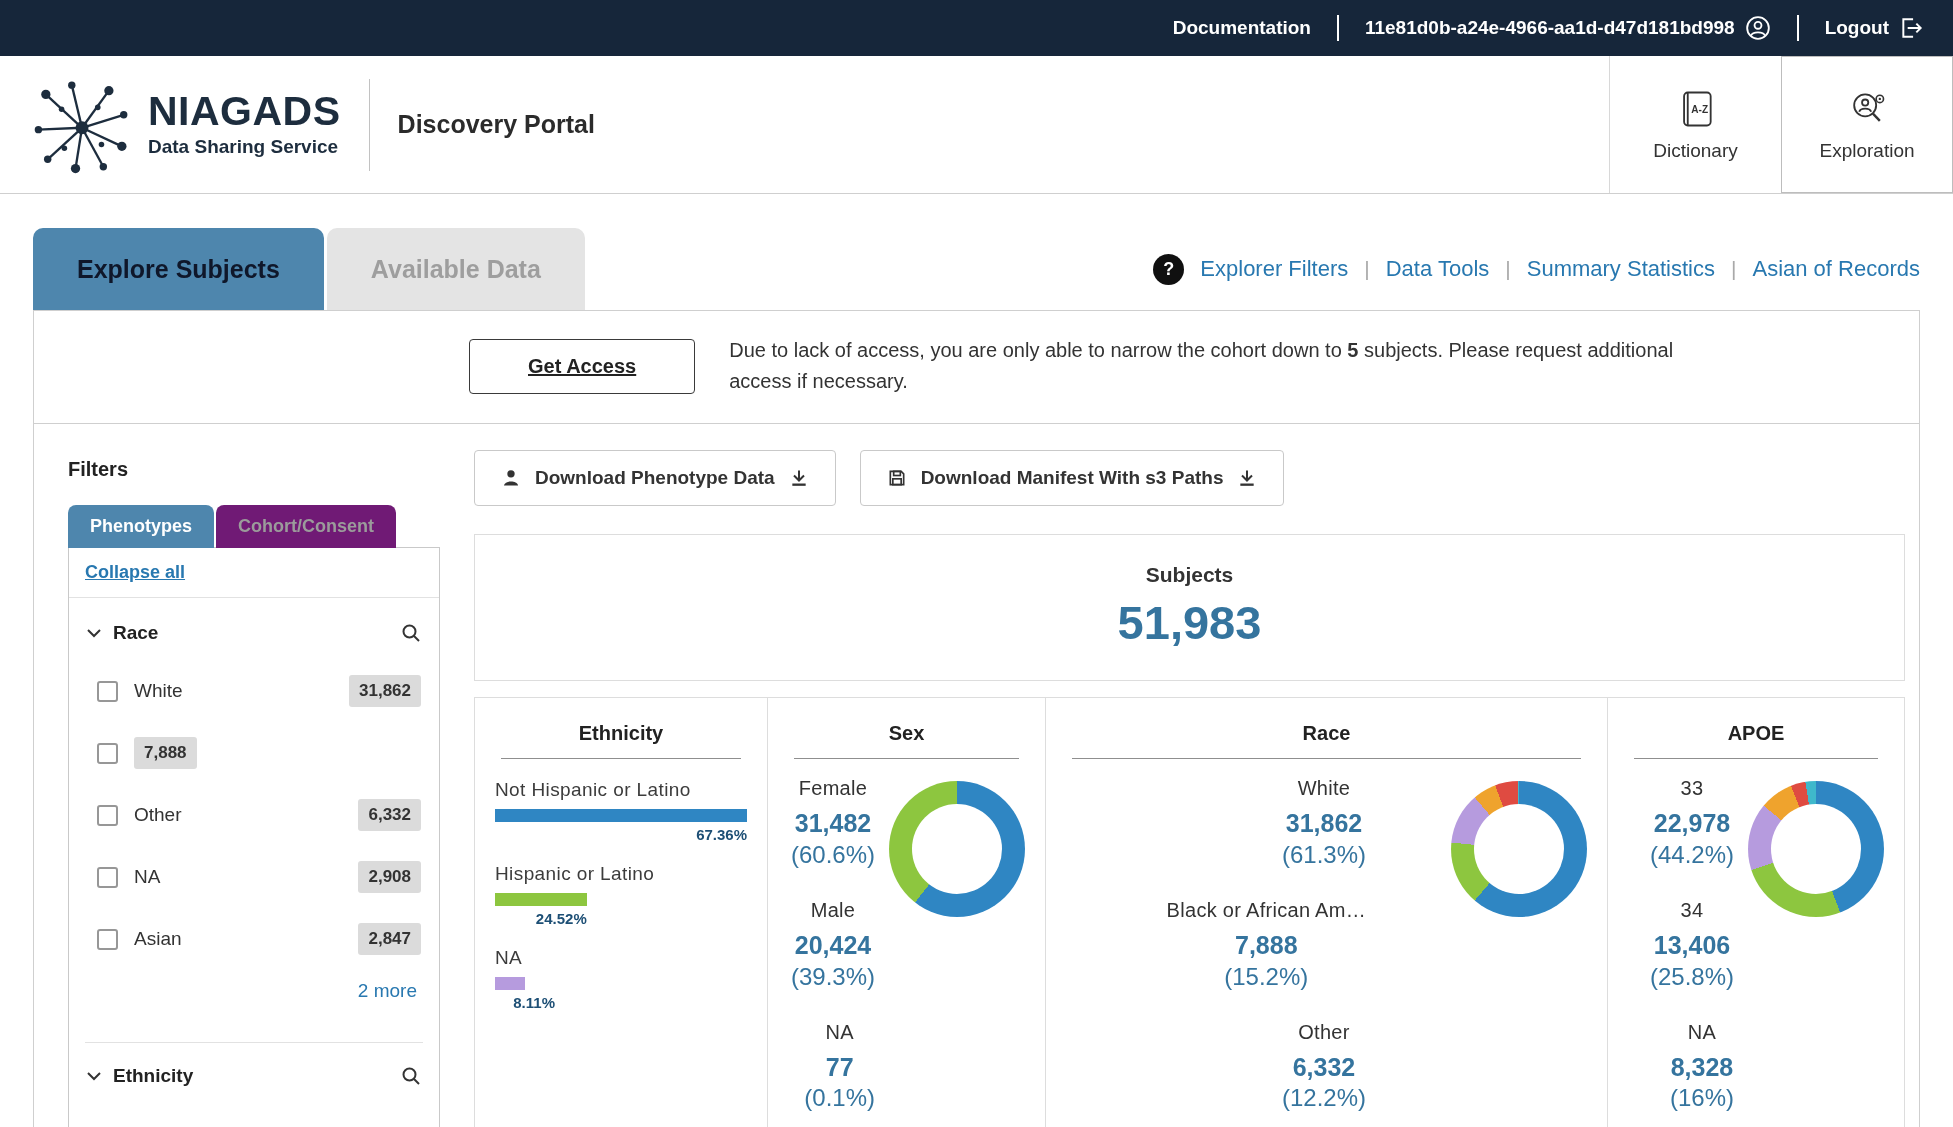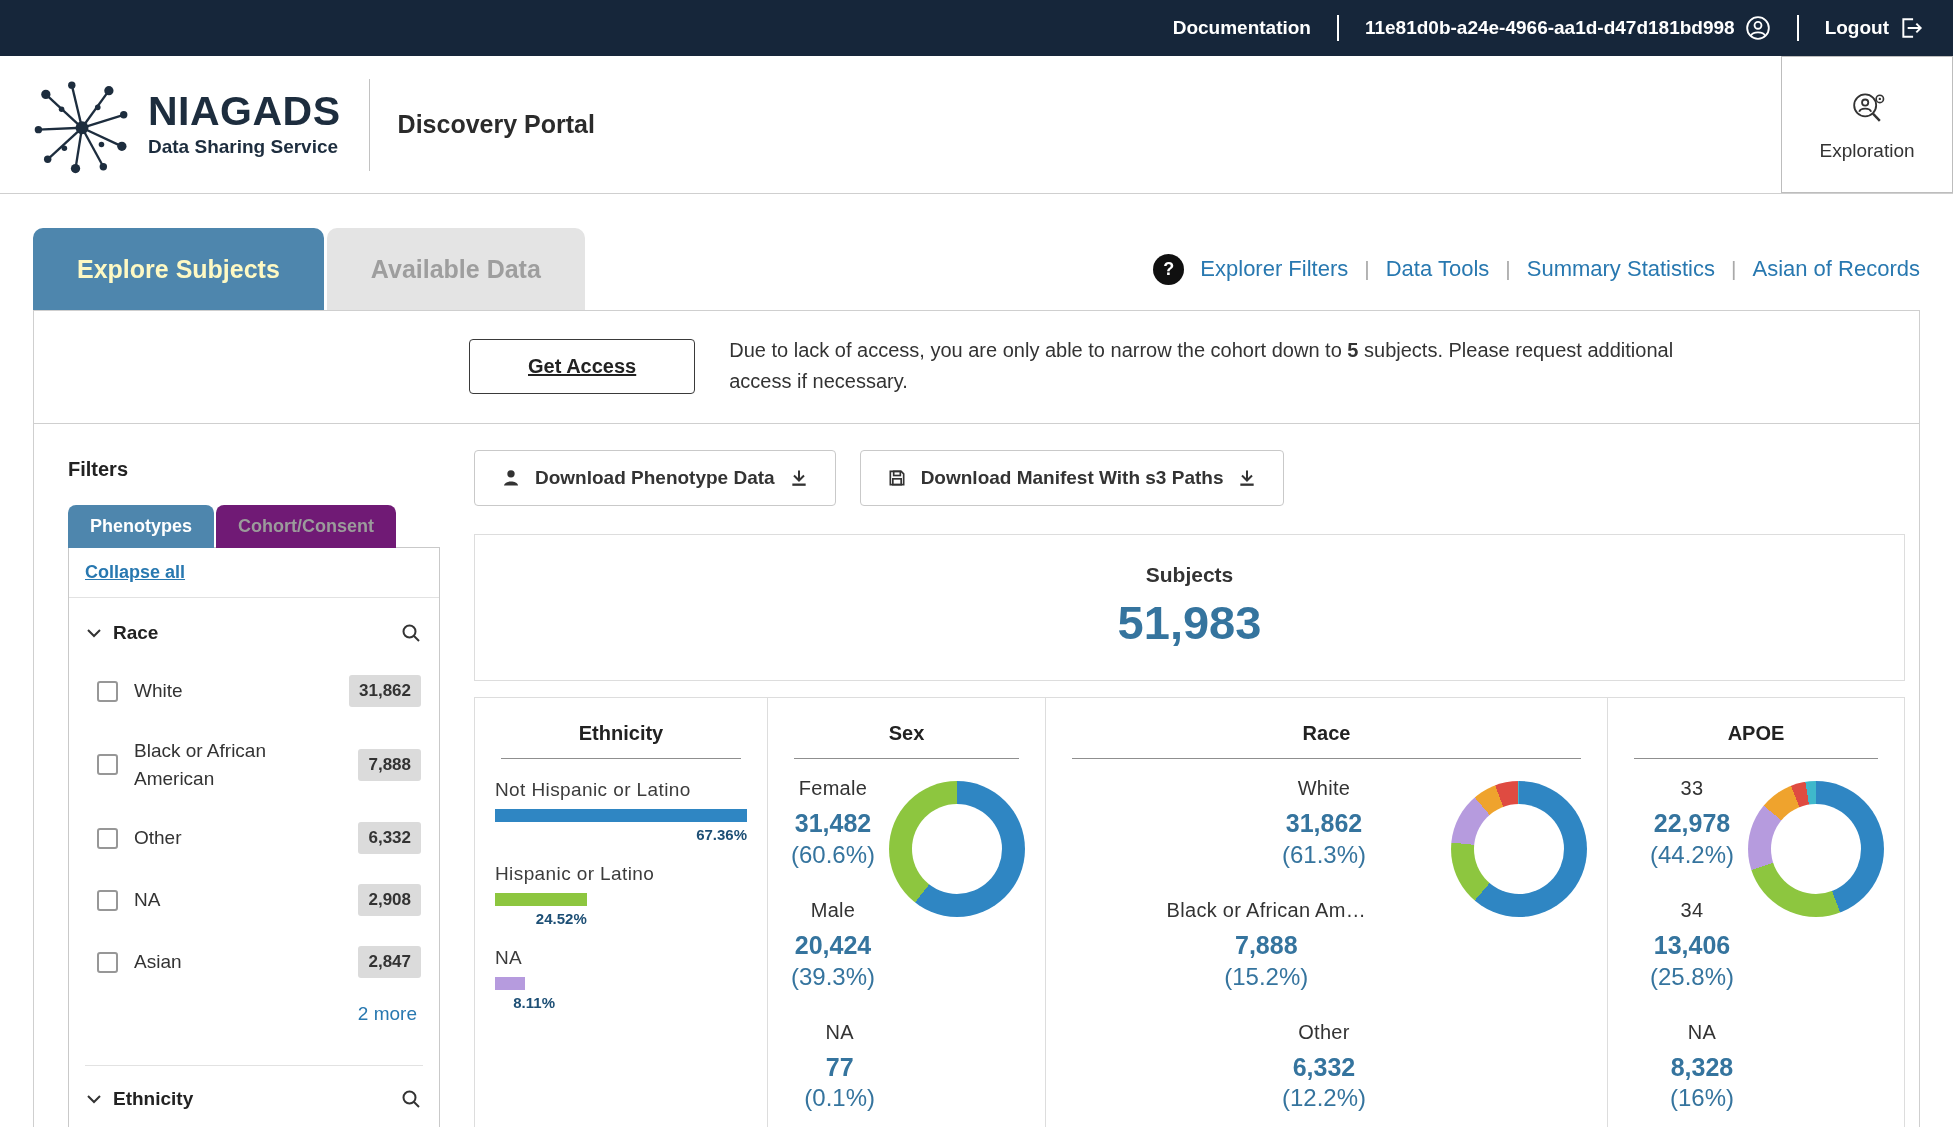--- a/index.html
+++ b/index.html
@@ -26,21 +26,21 @@
     justify-content: center; gap: 9px; border-left: 1px solid #D8D8D8; font-size: 19px;
     color: #333; cursor: pointer; }
   .nav-item.active { border: 1px solid #BDBDBD; }
 
   
   .tabs-row { display: flex; align-items: flex-end; padding: 0 33px; margin-top: 34px;
     position: relative; z-index: 2; }
   .tab { display: inline-flex; align-items: center; justify-content: center; height: 82px;
     padding: 0 44px; font-size: 25px; font-weight: 700; border-radius: 10px 10px 0 0;
     cursor: pointer; }
-  .tab.active { background: #4E86AD; color: #fef9c3; }
+  .tab.active { background: #4E86AD; color: #0f172a; }
   .tab.inactive { background: #E4E4E4; color: #9E9E9E; margin-left: 3px; }
   .quick-links { margin-left: auto; align-self: center; display: flex; align-items: center;
     gap: 16px; font-size: 22px; }
   .quick-links a { color: #2878B0; cursor: pointer; text-decoration: none; }
   .ql-sep { color: #A9A9A9; font-size: 21px; }
   .help-badge { width: 31px; height: 31px; border-radius: 50%; background: #101010;
     color: #fff; font-weight: 700; font-size: 18px; display: inline-flex;
     align-items: center; justify-content: center; cursor: pointer; }
 
   
@@ -175,20 +175,28 @@
       </g>
     </svg>
     <div class="brand-text">
       <div class="brand-name">NIAGADS</div>
       <div class="brand-sub">Data Sharing Service</div>
     </div>
   </div>
   <div class="vrule"></div>
   <div class="portal-title">Discovery Portal</div>
   <nav class="header-nav">
+    <div class="nav-item">
+      <svg width="44" height="44" viewBox="0 0 48 48">
+        <rect x="11" y="6" width="29" height="36" rx="4" fill="none" stroke="#333" stroke-width="2"></rect>
+        <path d="M15 6 v36" stroke="#333" stroke-width="2" fill="none"></path>
+        <text x="28" y="28" font-size="11" font-weight="bold" text-anchor="middle" fill="#333" font-family="Liberation Sans, sans-serif">A-Z</text>
+      </svg>
+      <span>Dictionary</span>
+    </div>
     <div class="nav-item active">
       <svg width="44" height="44" viewBox="0 0 48 48">
         <circle cx="22" cy="20" r="12" fill="none" stroke="#333" stroke-width="2"></circle>
         <circle cx="22" cy="17" r="3.4" fill="none" stroke="#333" stroke-width="2"></circle>
         <path d="M15.5 27 c1.5-4.5 11.5-4.5 13 0" fill="none" stroke="#333" stroke-width="2"></path>
         <line x1="30.5" y1="29" x2="38" y2="37" stroke="#333" stroke-width="2.6"></line>
         <circle cx="38" cy="13" r="4" fill="none" stroke="#333" stroke-width="1.8"></circle>
         <circle cx="38" cy="13" r="1.3" fill="#333"></circle>
       </svg>
       <span>Exploration</span>
@@ -242,21 +250,20 @@
                 <line x1="13" y1="13" x2="18" y2="18" stroke="#333" stroke-width="2"></line>
               </svg>
           </div>
           <div class="opt">
             <span class="checkbox"></span>
             <span class="opt-label">White</span>
             <span class="count-badge">31,862</span>
           </div>
           <div class="opt">
             <span class="checkbox"></span>
-            <span class="opt-label">Black or African American</span>
             <span class="count-badge">7,888</span>
           </div>
           <div class="opt">
             <span class="checkbox"></span>
             <span class="opt-label">Other</span>
             <span class="count-badge">6,332</span>
           </div>
           <div class="opt">
             <span class="checkbox"></span>
             <span class="opt-label">NA</span>

